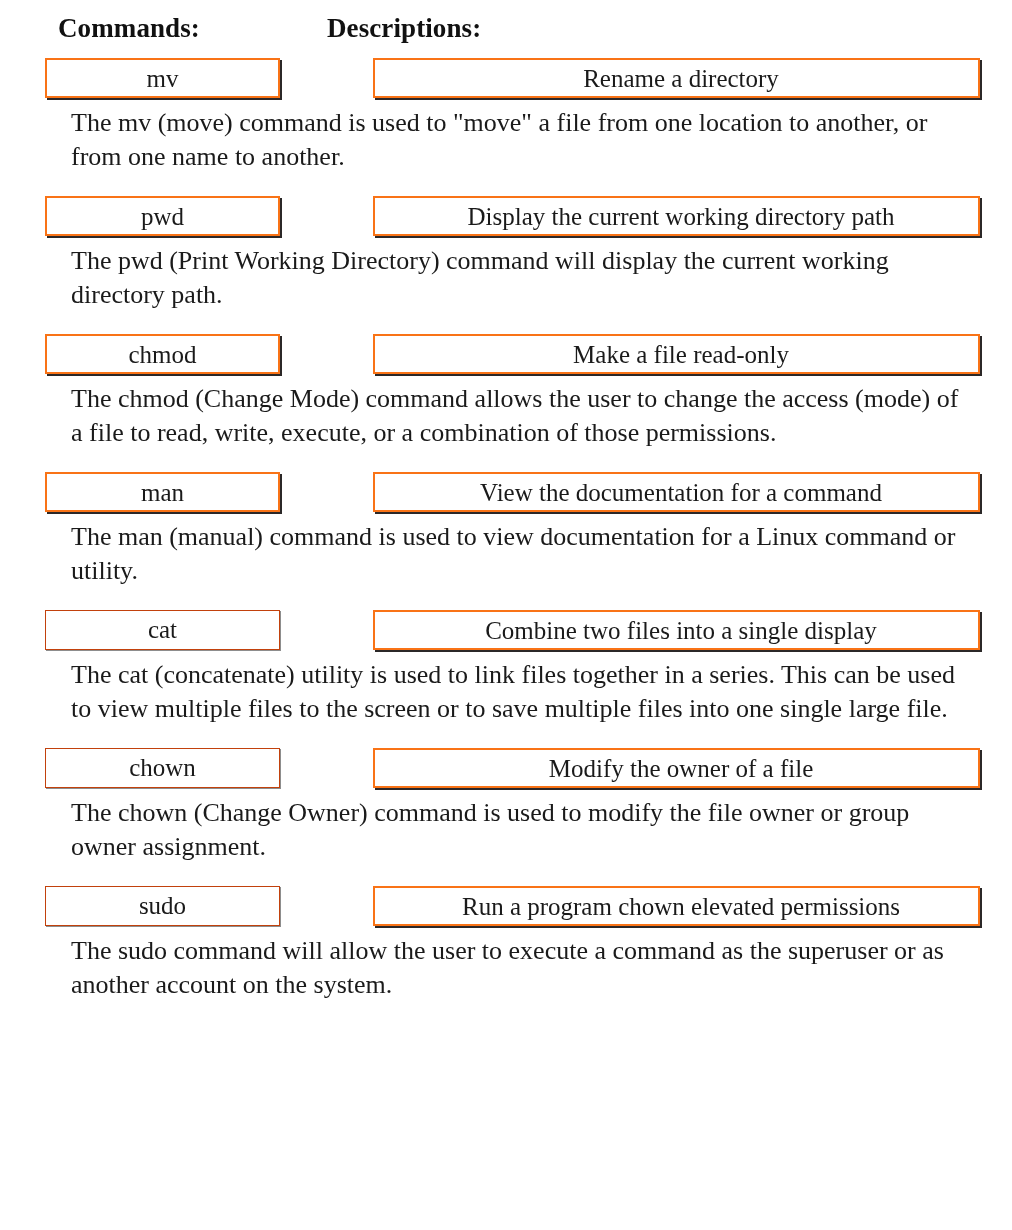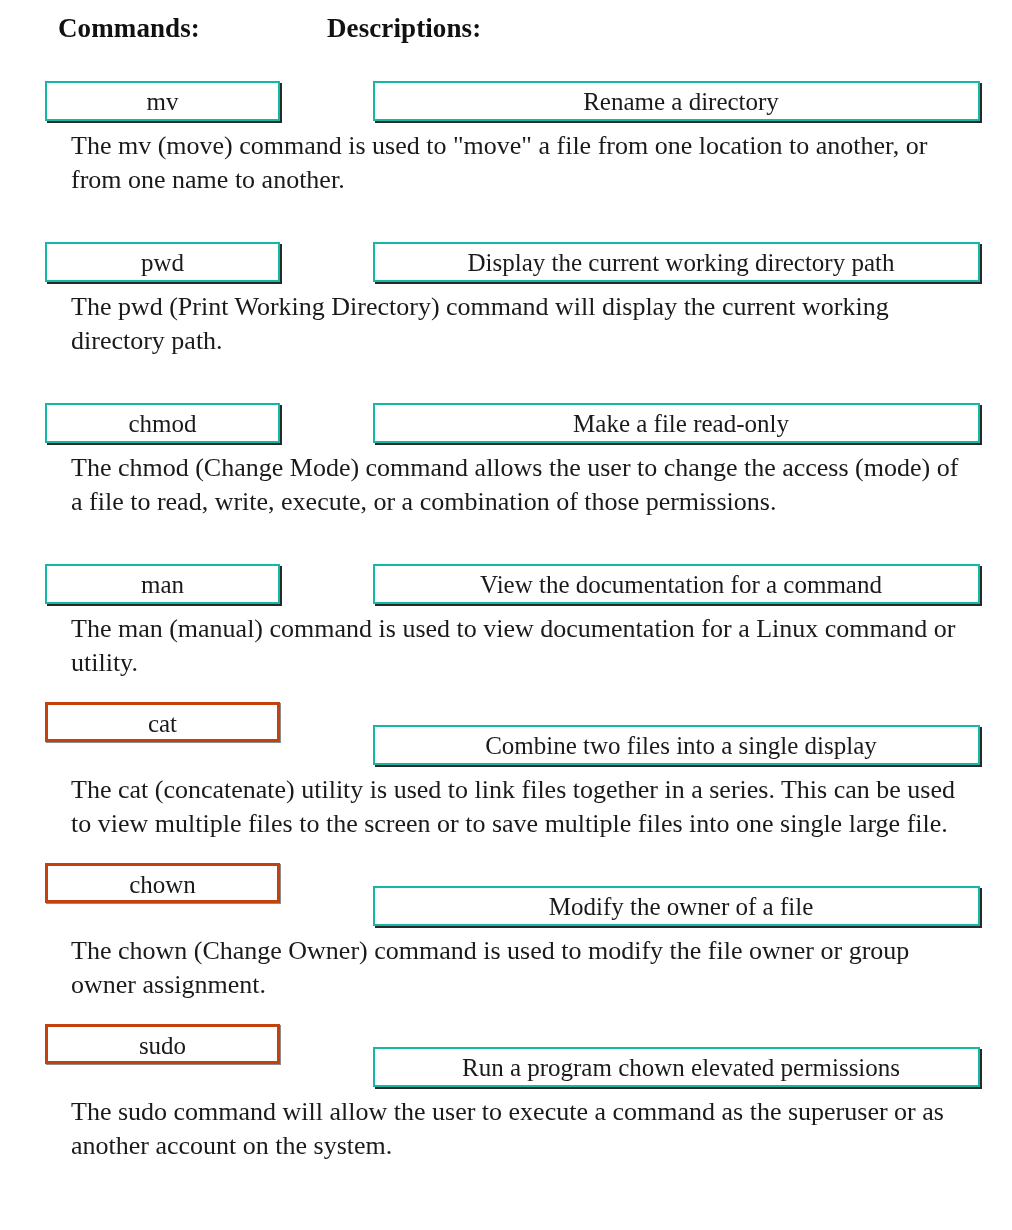--- a/index.html
+++ b/index.html
@@ -76,27 +76,26 @@
     padding-left: 9px;
     font-size: 25px;
     background: #ffffff;
     white-space: nowrap;
     overflow: hidden;
     text-align: center;
   }
 
   
   .bordered-heavy {
-    border: 2px solid #14b8a6;
+    border: 2px solid #f97316;
     box-shadow: 2px 2px 0 0 #2b2828;
-    margin-top: 23px;
   }
   
   .bordered-light {
-    border: 3px solid #c2410c;
+    border: 1px solid #c2410c;
     box-shadow: 1px 1px 0 0 #8d8d8d;
   }
 
   .paragraph {
     font-size: 26px;
     line-height: 34px;
     padding-left: 42px;
     padding-right: 20px;
     margin-top: 8px;
     color: #1a1a1a;

